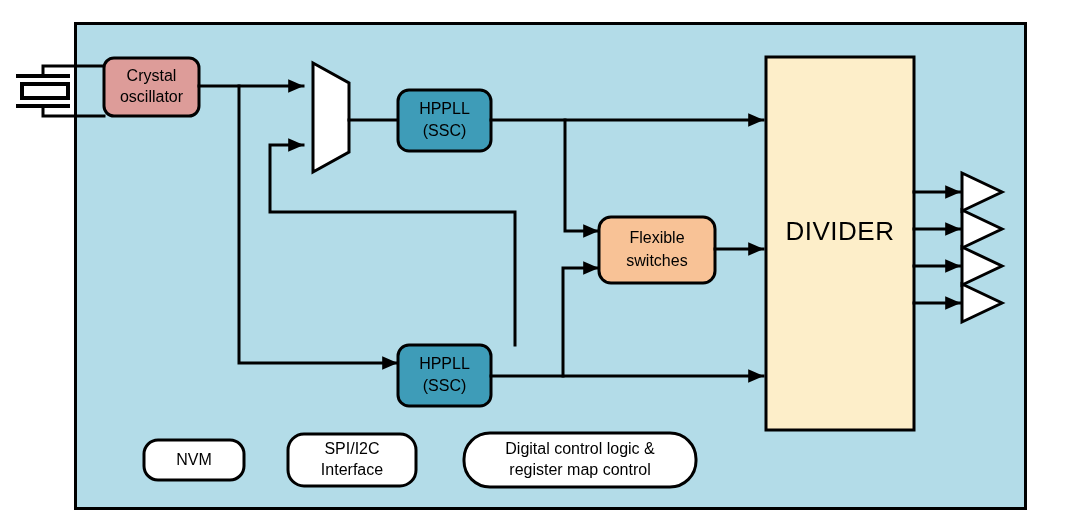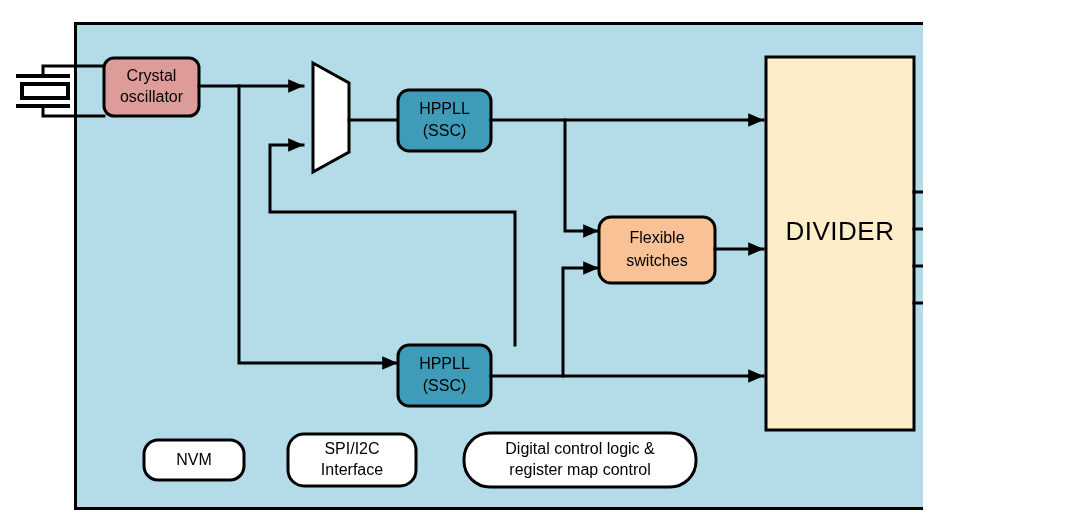--- a/index.html
+++ b/index.html
@@ -6,21 +6,21 @@
   html, body {
     margin: 0;
     padding: 0;
     background: #ffffff;
   }
   body {
     font-family: "Liberation Sans", sans-serif;
   }
   #diagram-root {
     position: relative;
-    width: 923px;
+    width: 1067px;
     height: 530px;
     background: #ffffff;
     overflow: hidden;
   }
   #diagram-svg {
     position: absolute;
     top: 0;
     left: 0;
     width: 1067px;
     height: 530px;

